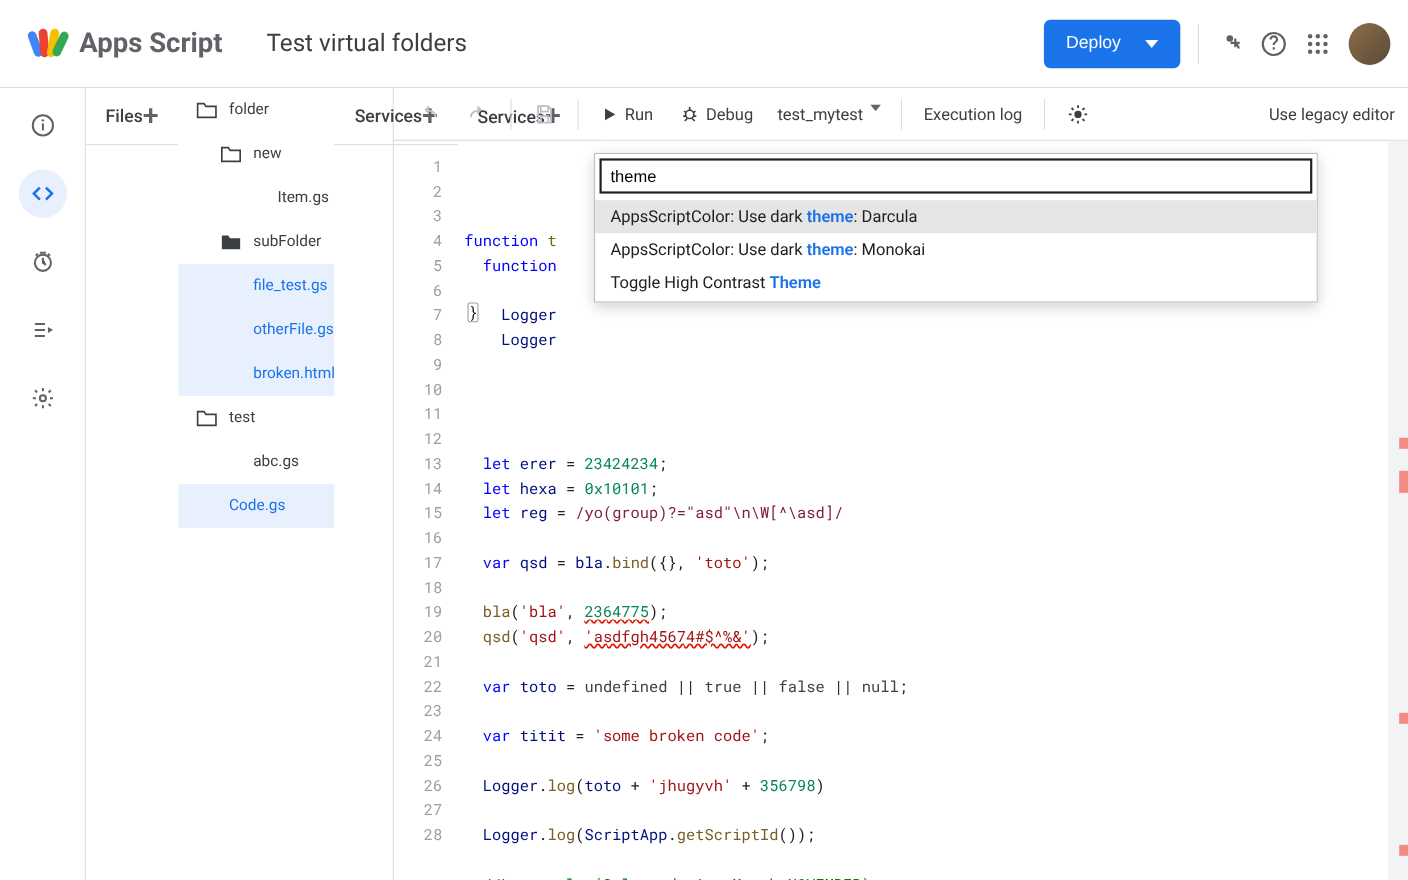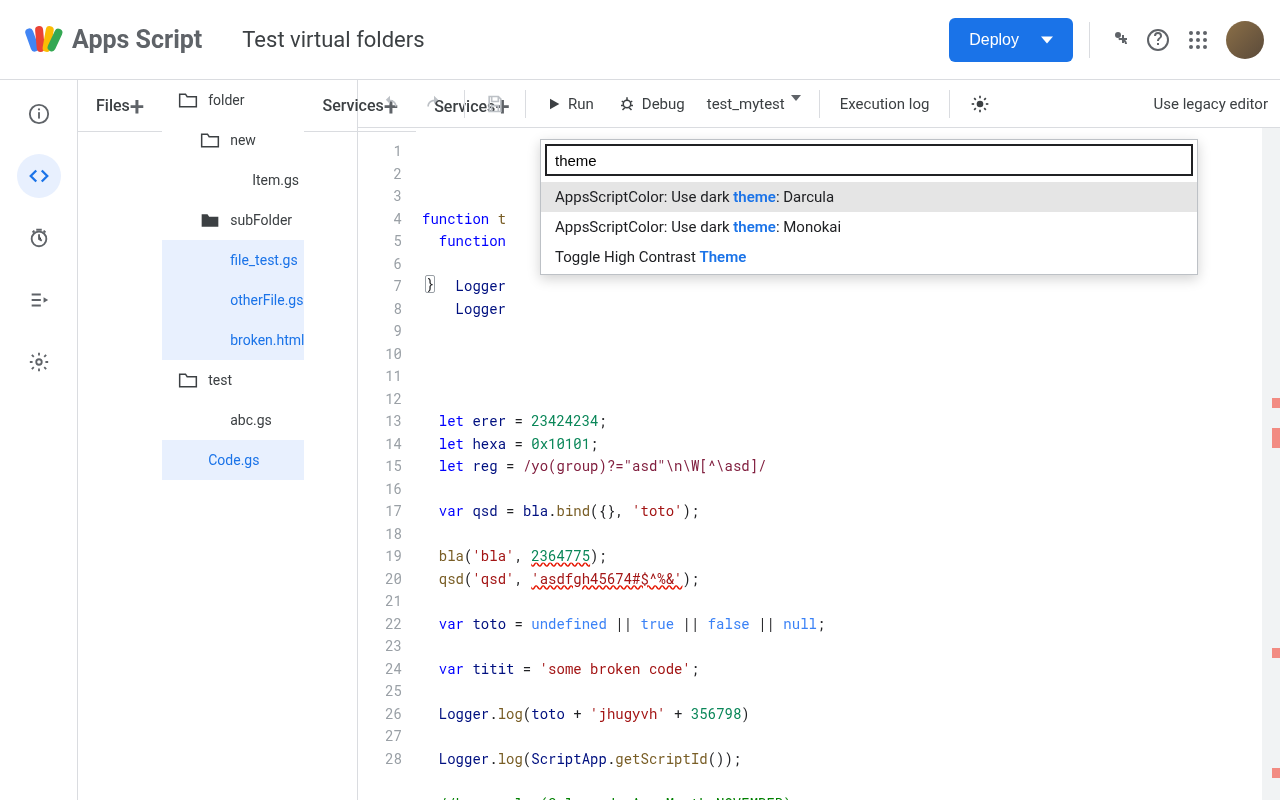--- a/index.html
+++ b/index.html
@@ -41,21 +41,21 @@
 .editor { flex: 1; display: flex; font-family: 'Roboto Mono', Menlo, Consolas, monospace; font-size: 14px; overflow: hidden; position: relative; }
 .gutter { width: 54px; text-align: right; padding: 12px 10px 12px 0; color: #9aa0a6; line-height: 22.5px; user-select: none; }
 .code { flex: 1; padding: 12px 0 12px 10px; line-height: 22.5px; white-space: pre; position: relative; }
 .code-line { height: 22.5px; }
 .k { color: #0000ff; }
 .fn { color: #795e26; }
 .prop { color: #001080; }
 .num { color: #098658; }
 .re { color: #811f3f; }
 .str { color: #a31515; }
-.lit { color: #3b82f6; }
+.lit { color: #404040; }
 .com { color: #008000; }
 .wavy { text-decoration: underline wavy #e51400; }
 .palette { position: absolute; top: 139px; left: 540px; width: 658px; background: #fff; border: 1px solid #bdc1c6; box-shadow: 0 4px 12px rgba(0,0,0,0.18); z-index: 100; }
 .palette-input { width: calc(100% - 8px); margin: 4px; height: 32px; border: 2px solid #202124; padding: 0 8px; font-size: 15px; outline: none; }
 .palette-items { padding: 2px 0; }
 .palette-item { padding: 6px 14px; font-size: 15px; cursor: pointer; }
 .palette-item.sel { background: #e5e5e5; }
 .palette-item .hl { color: #1a73e8; font-weight: 600; }
 .minimap { position: absolute; right: 0; top: 0; bottom: 0; width: 18px; background: #f1f3f4; }
 .mini-block { position: absolute; right: 0; width: 8px; background: #f28b82; }

